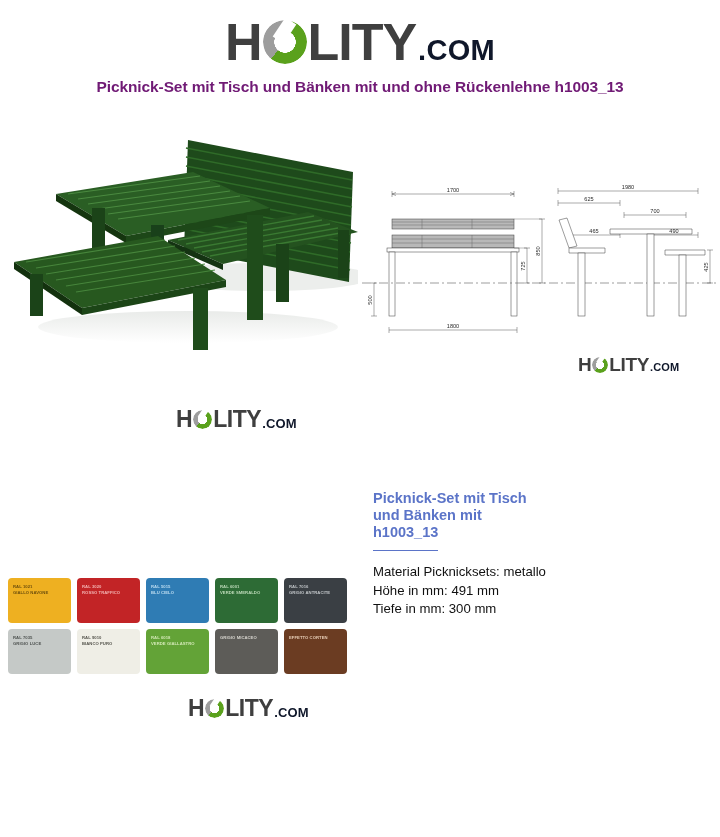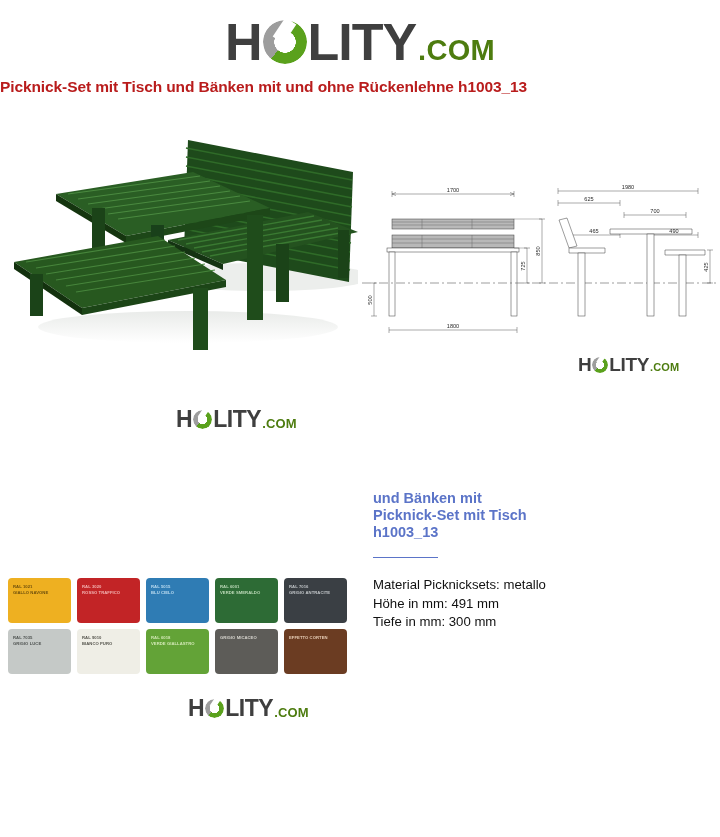--- a/index.html
+++ b/index.html
@@ -17,33 +17,33 @@
   .logo .mark .ring{
     position:absolute;inset:0;border-radius:50%;
     background:conic-gradient(from 20deg,#5aa11c 0deg,#5aa11c 200deg,#9d9d9d 200deg,#9d9d9d 360deg);
     -webkit-mask:radial-gradient(circle, transparent 0 34%, #000 35% 100%);
             mask:radial-gradient(circle, transparent 0 34%, #000 35% 100%);
   }
   .logo .mark .notch{
     position:absolute;background:#fff;transform:rotate(34deg);transform-origin:center;
   }
   .logo .lt{font-weight:bold;color:#3f3f3f;letter-spacing:-0.02em;}
-  .logo .dotcom{color:#4d7c0f;font-weight:bold;letter-spacing:0.01em;}
+  .logo .dotcom{color:#0f172a;font-weight:bold;letter-spacing:0.01em;}
 
   
   #header-logo{position:absolute;left:0;right:0;top:16px;display:flex;justify-content:center;}
   #header-logo .lh,#header-logo .lt{font-size:52px;}
   #header-logo .mark{width:44px;height:44px;margin:0 1px;}
   #header-logo .mark .notch{width:13px;height:23px;left:15px;top:-1px;}
   #header-logo .dotcom{font-size:29px;position:relative;top:8px;margin-left:2px;}
 
   
   #page-title{
-    position:absolute;top:78px;left:0;right:0;
-    color:#b91c1c;font-size:15.5px;font-weight:bold;letter-spacing:-0.1px;
+    position:absolute;top:78px;left:0;right:0;text-align:center;
+    color:#701a75;font-size:15.5px;font-weight:bold;letter-spacing:-0.1px;
   }
 
   
   #product-photo{position:absolute;left:8px;top:112px;width:350px;height:248px;}
 
   
   #tech-drawing{position:absolute;left:362px;top:178px;width:356px;height:165px;}
 
   
   .wm-a{position:absolute;left:176px;top:408px;}
@@ -60,22 +60,22 @@
 
   .wm-c{position:absolute;left:188px;top:697px;}
   .wm-c .lh,.wm-c .lt{font-size:23px;}
   .wm-c .mark{width:19px;height:19px;margin:0 1px;}
   .wm-c .mark .notch{width:6px;height:10px;left:6.5px;top:-1px;}
   .wm-c .dotcom{font-size:13px;position:relative;top:4px;margin-left:1px;}
 
   
   #info-panel{position:absolute;left:373px;top:490px;width:330px;}
   #info-title{color:#5b74c8;font-size:14.5px;font-weight:bold;line-height:17px;}
-  #info-code-wrap{display:inline-block;border-bottom:1.5px solid #5b74c8;padding-bottom:16px;}
-  #info-specs{margin-top:18px;color:#111;font-size:13.2px;line-height:18.5px;}
+  #info-code-wrap{display:inline-block;border-bottom:1.5px solid #5b74c8;padding-bottom:9px;}
+  #info-specs{margin-top:12px;color:#111;font-size:13.2px;line-height:18.5px;}
   #info-specs div{white-space:nowrap;}
 
   
   #color-swatches{position:absolute;left:8px;top:578px;width:345px;}
   .swatch-row{display:flex;gap:6px;margin-bottom:6px;}
   .swatch{
     width:63px;height:45px;border-radius:4px;position:relative;
     box-sizing:border-box;overflow:hidden;
   }
   .swatch .sw-txt{
@@ -303,22 +303,22 @@
           <span class="ring"></span>
           <span class="notch"></span>
         </span>
       <span class="lt">LITY</span>
       <span class="dotcom">.COM</span>
     </span>
   </div>
 
   <div id="info-panel">
     <div id="info-title">
+      <div>Picknick-Set mit Tisch</div>
       <div>und Bänken mit</div>
-      <div>Picknick-Set mit Tisch</div>
       <div id="info-code-wrap">h1003_13</div>
     </div>
     <div id="info-specs">
       <div>Material Picknicksets: metallo</div>
       <div>Höhe in mm: 491 mm</div>
       <div>Tiefe in mm: 300 mm</div>
     </div>
   </div>
 
   <div id="color-swatches">

